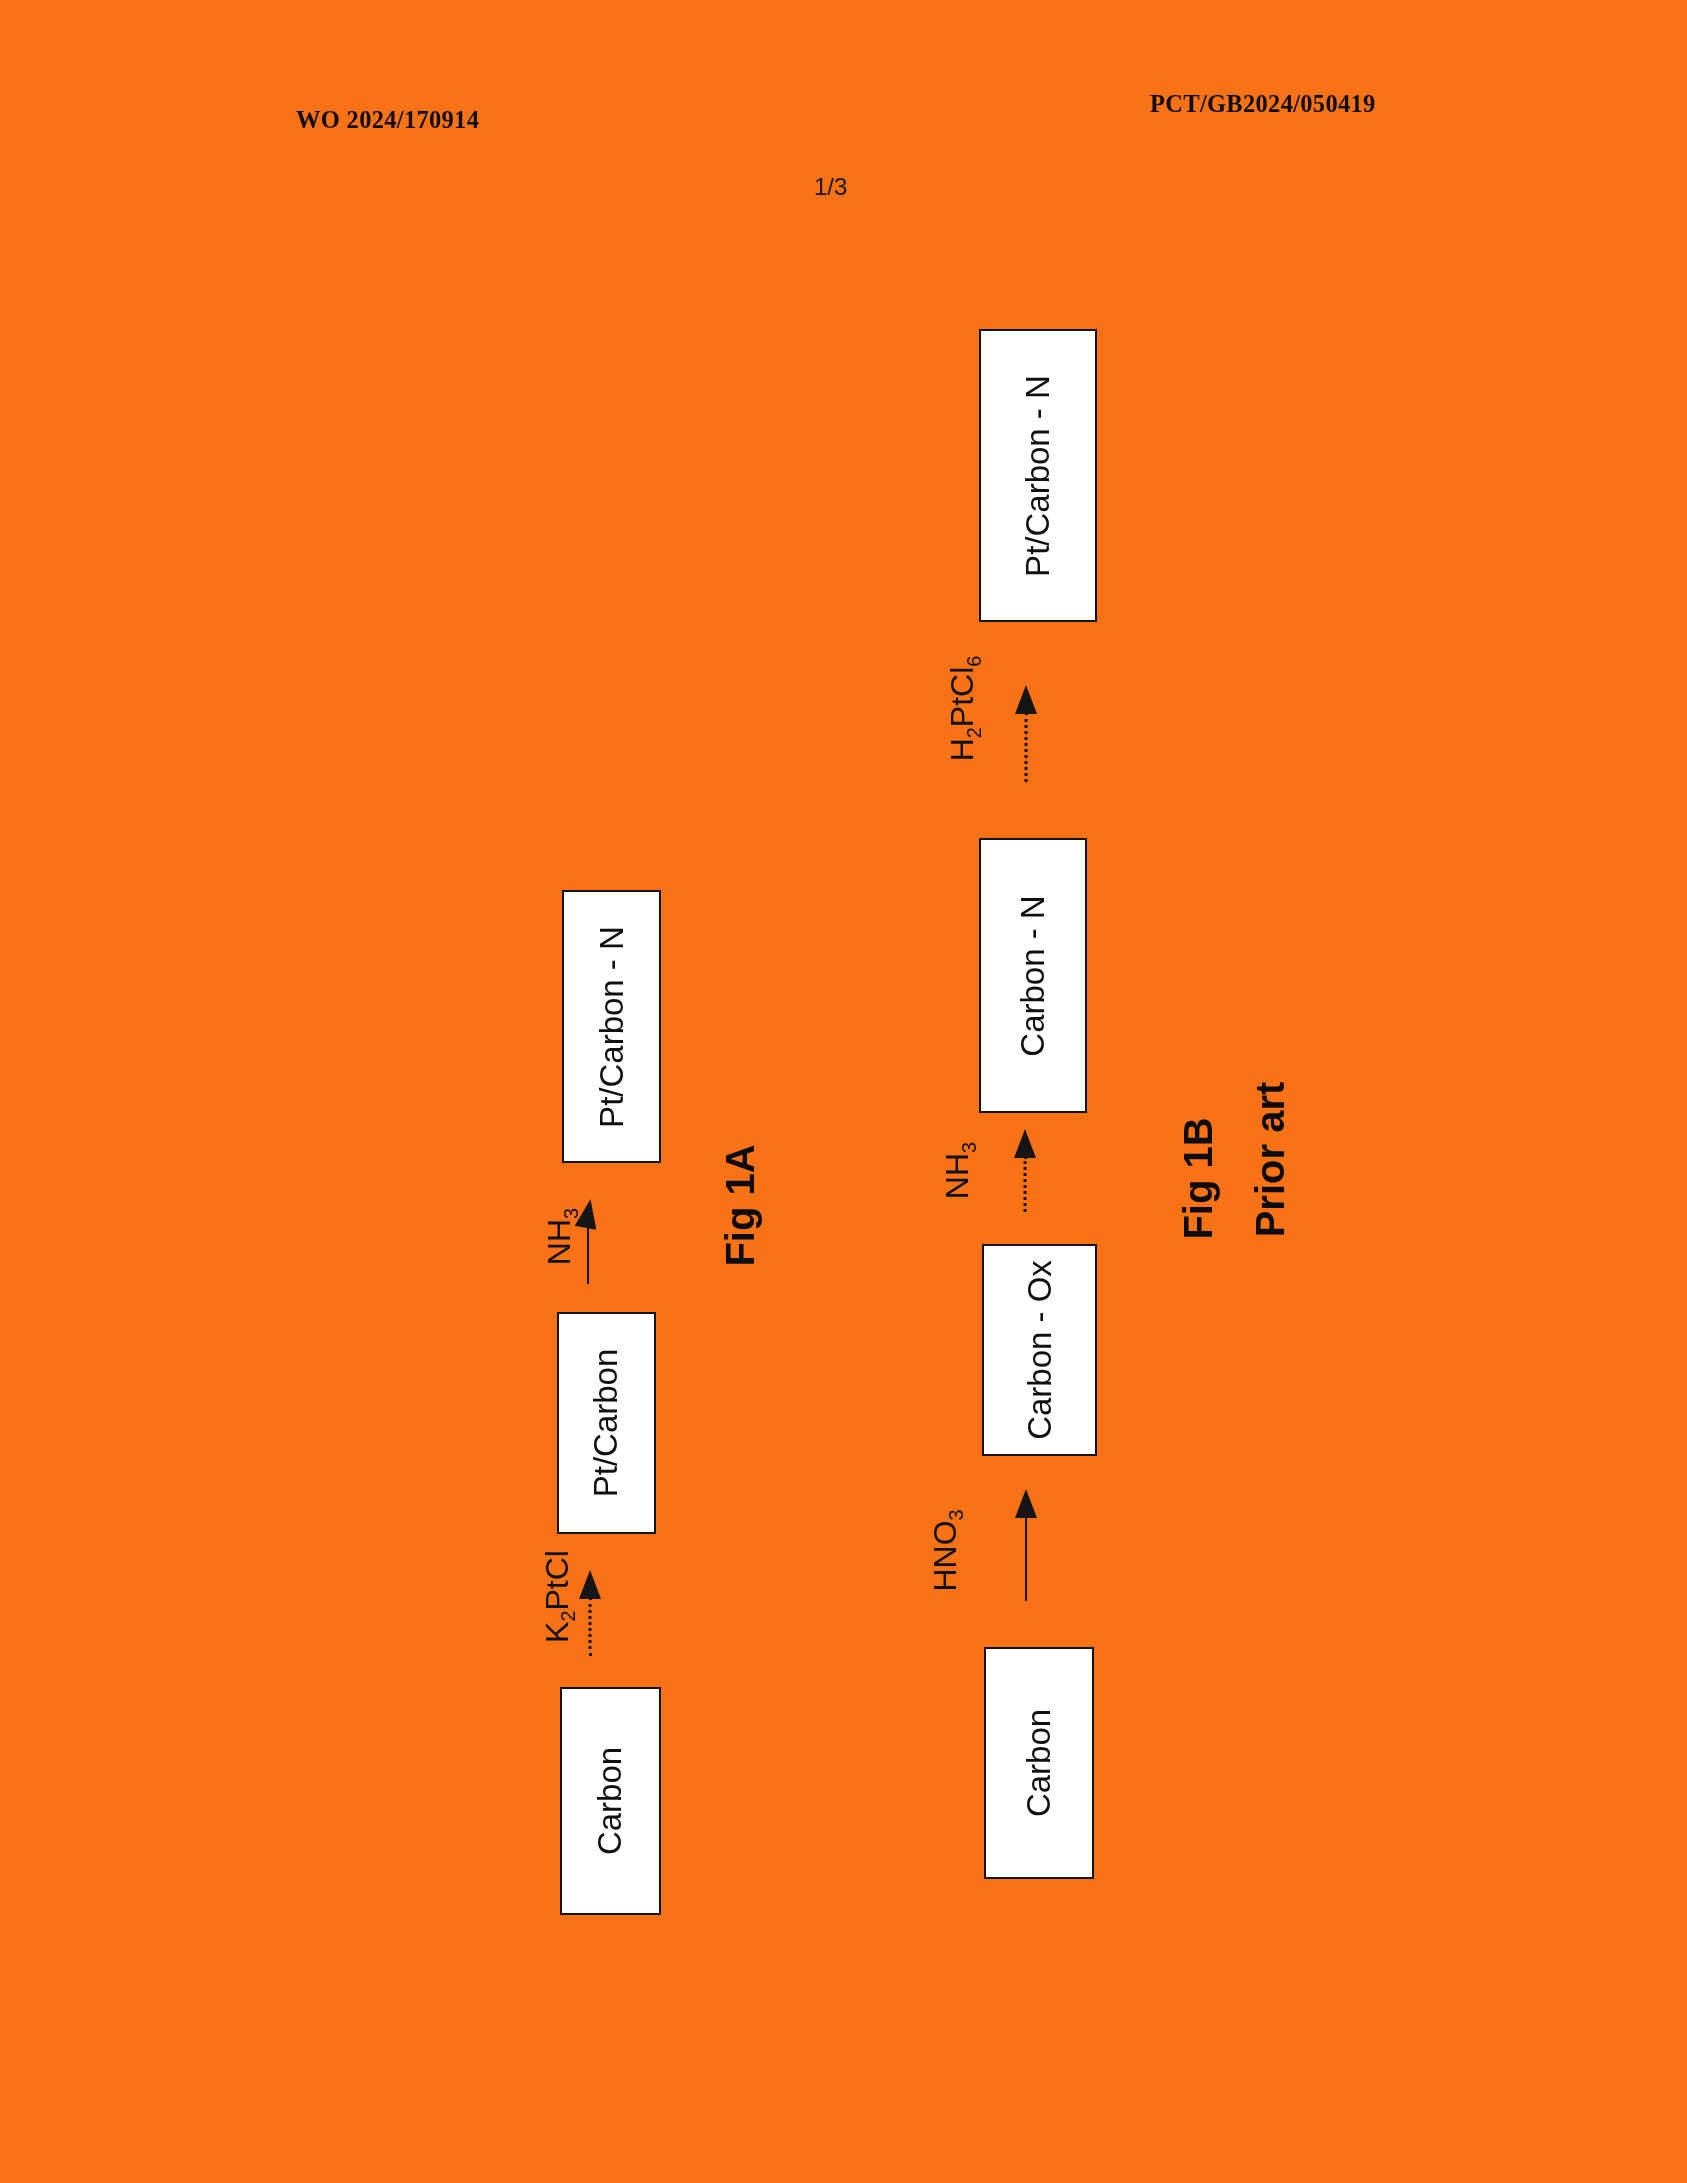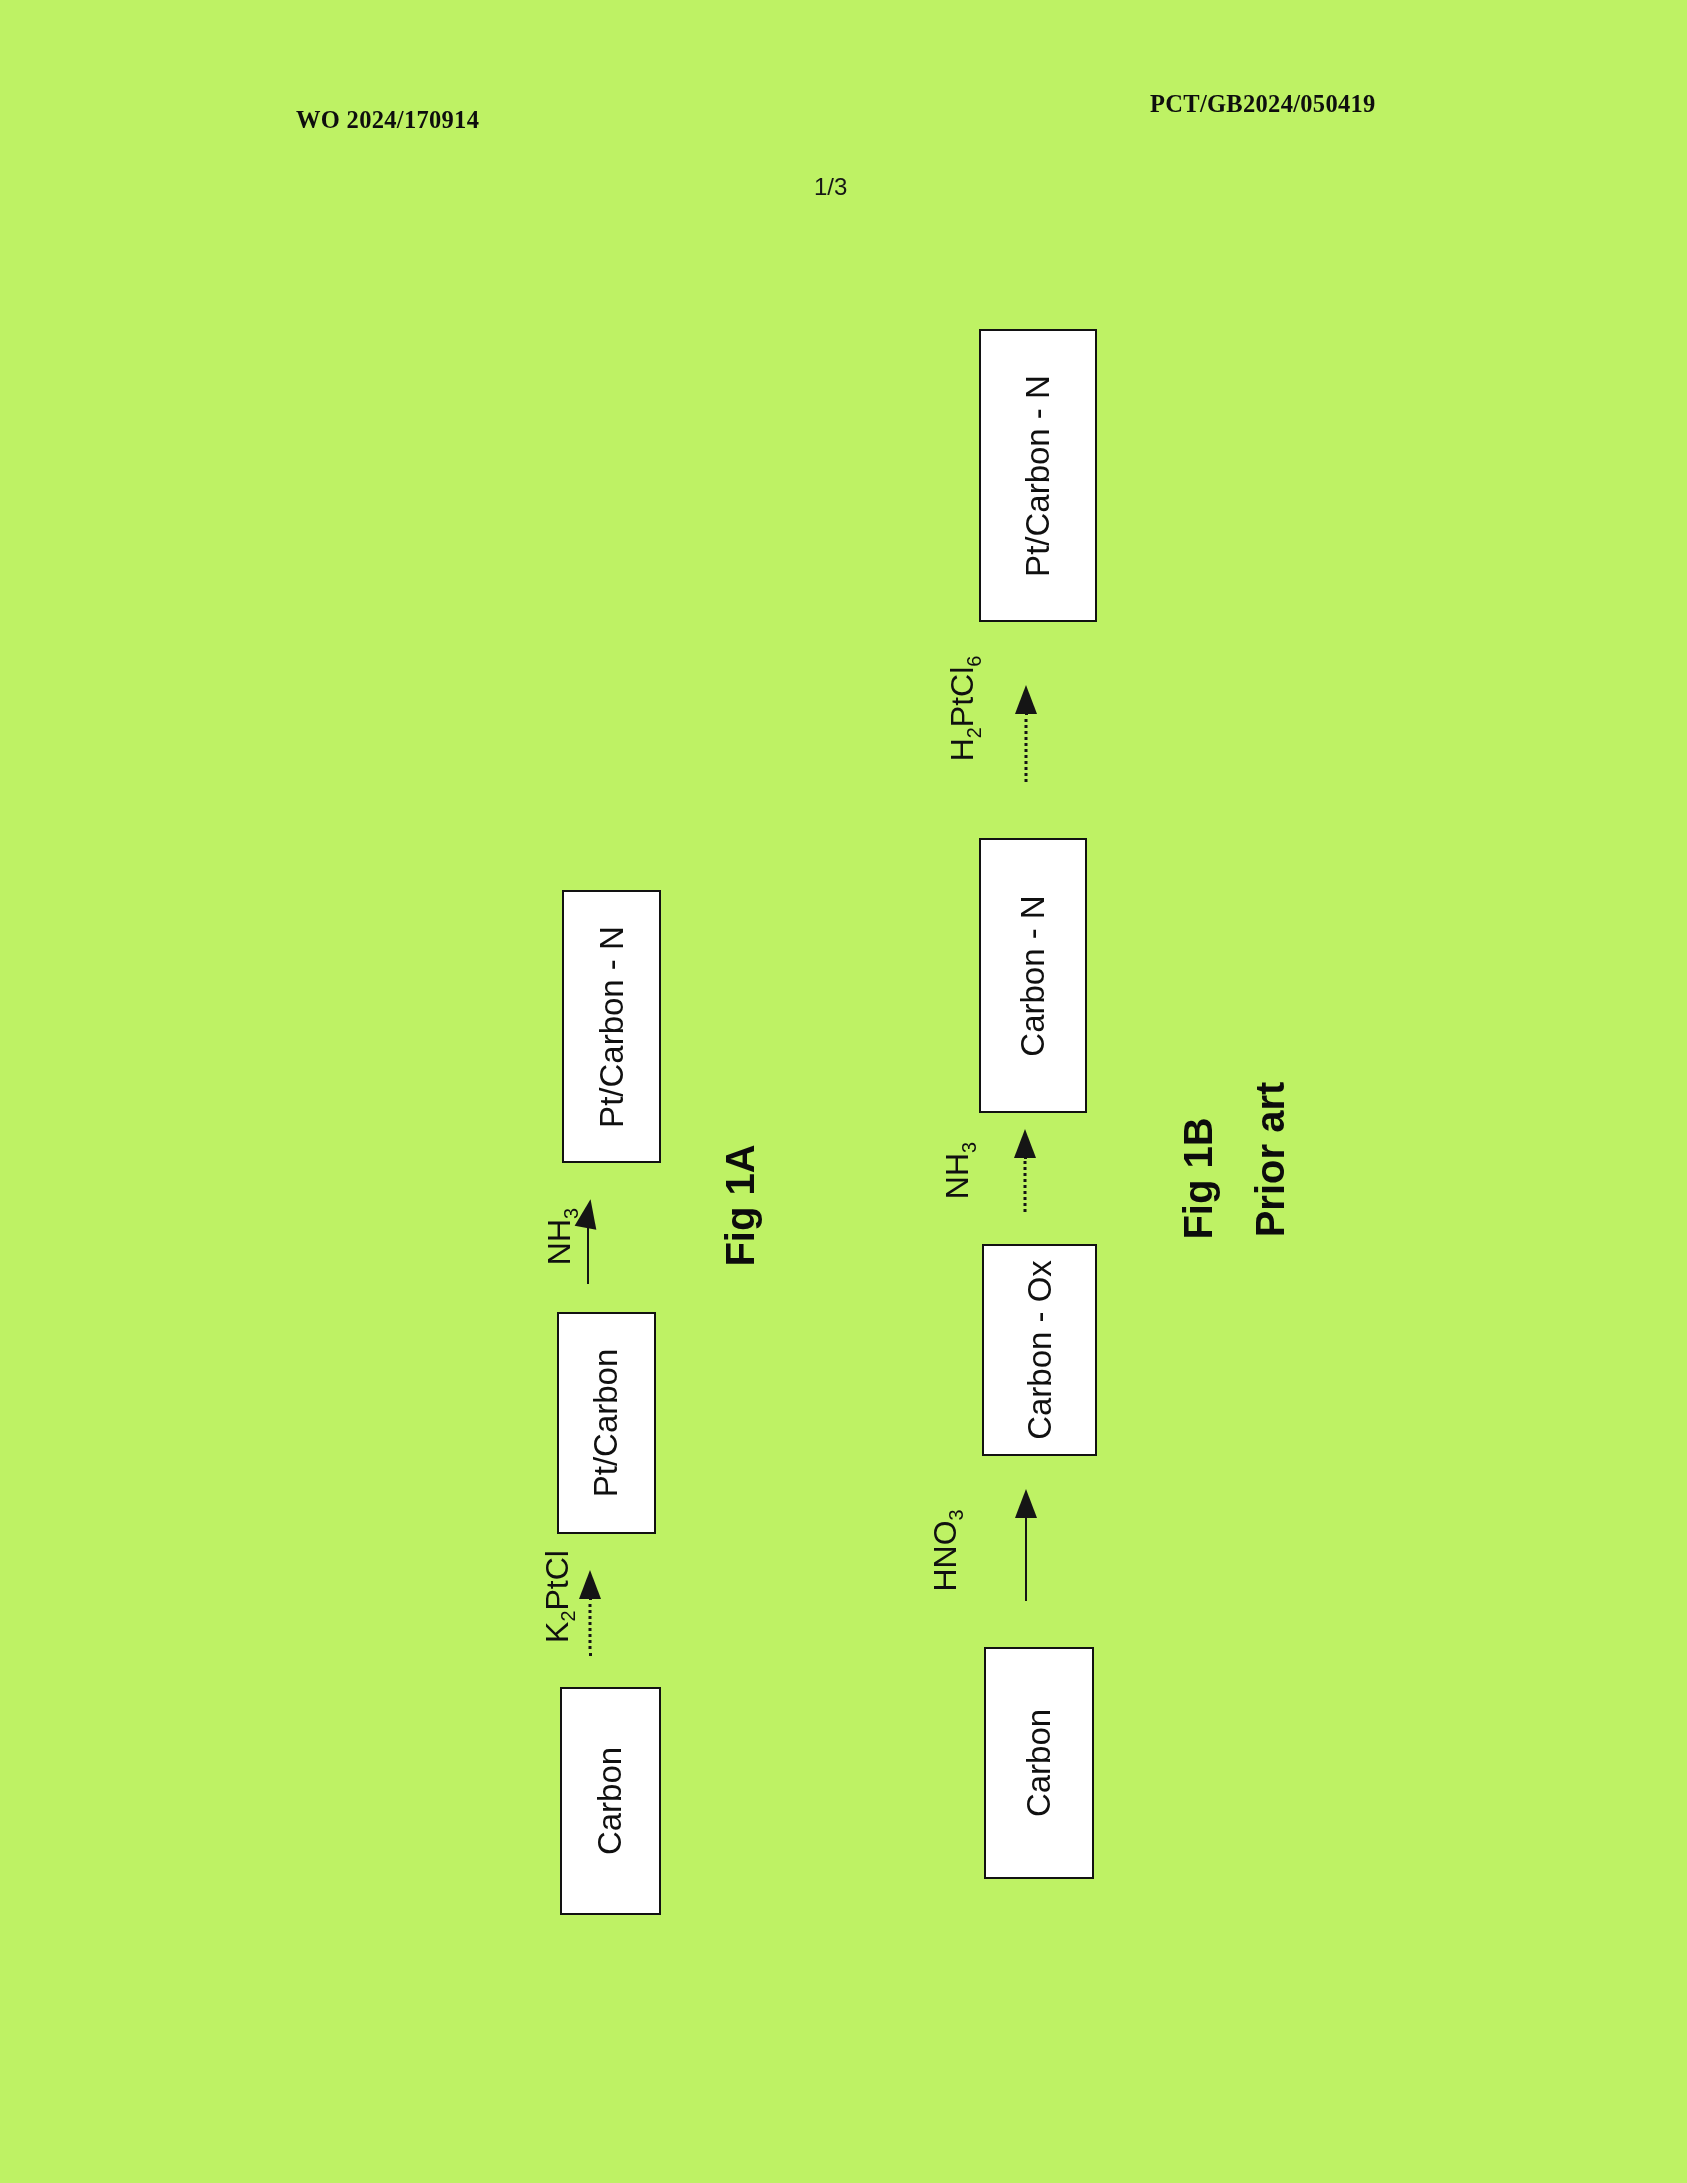--- a/index.html
+++ b/index.html
@@ -1,17 +1,17 @@
 <!DOCTYPE html>
 <html style="font-size:10.6px"><head>
 <meta charset="utf-8">
 <style>
   html,body{margin:0;padding:0;background:#ffffff;}
   #sheet{
-    position:relative;width:1687px;height:2183px;background:#bef264;overflow:hidden;
+    position:relative;width:1687px;height:2183px;background:#f97316;overflow:hidden;
     font-family:"Liberation Sans", sans-serif;color:#141414;
   }
   .hdr{
     position:absolute;font-family:"Liberation Serif", serif;font-weight:bold;
     font-size:24.5px;letter-spacing:0.3px;color:#0e0e0e;white-space:nowrap;
   }
   .pagenum{
     position:absolute;font-size:24px;color:#161616;white-space:nowrap;
   }
   .node{

